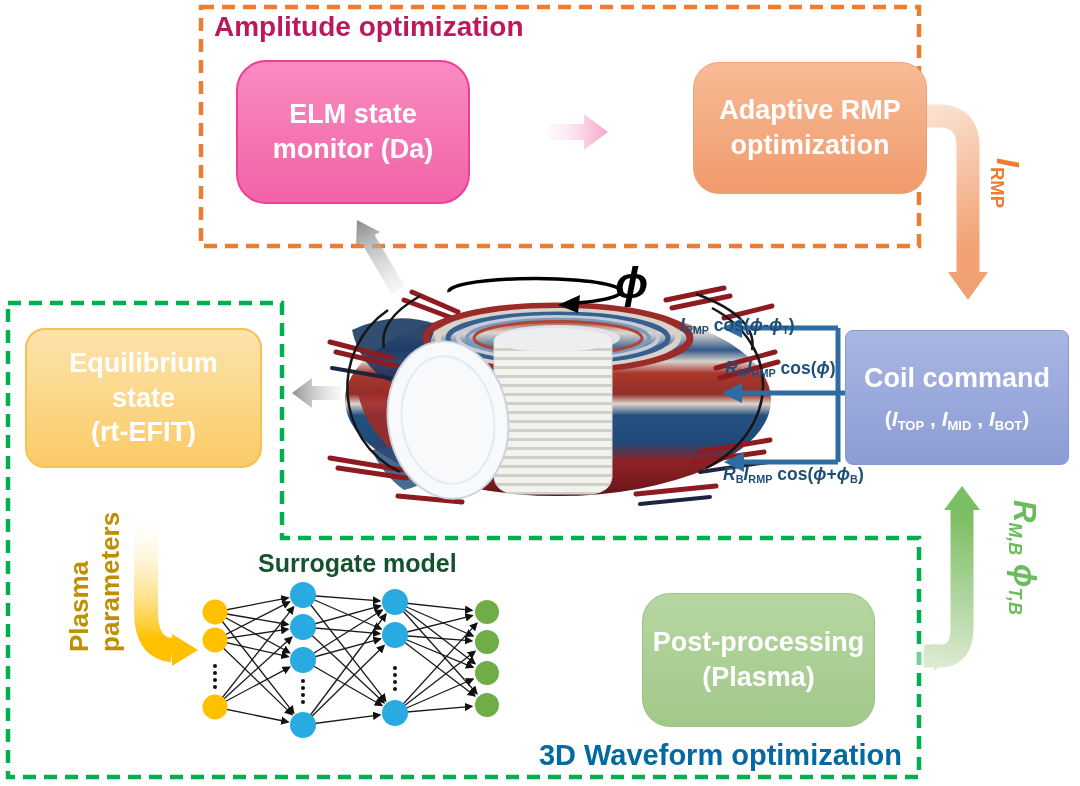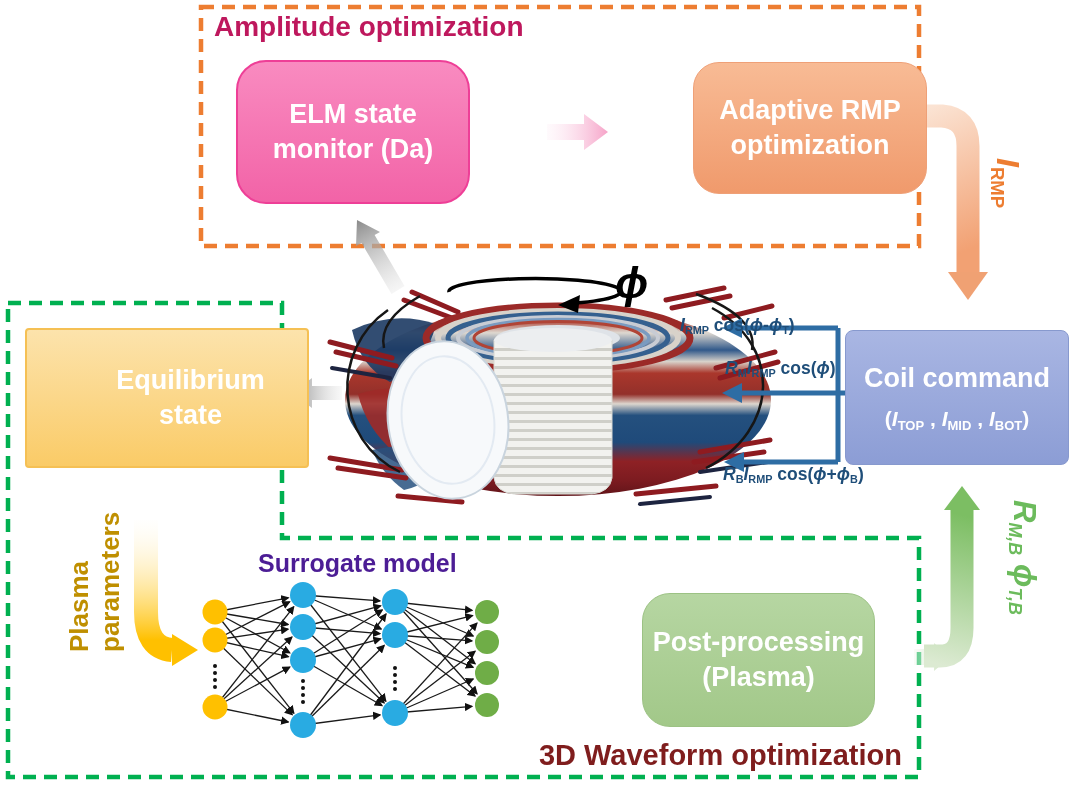--- a/index.html
+++ b/index.html
@@ -16,34 +16,34 @@
   .vlabel{position:absolute;z-index:3;white-space:nowrap;font-weight:bold;}
   .sub{font-size:0.58em;vertical-align:-0.3em;}
   #amp-title{left:214px;top:11px;font-size:28px;color:#be185d;}
   #elm-box{left:236px;top:60px;width:230px;height:140px;border-radius:30px;font-size:27px;
            background:linear-gradient(#F98BC0,#F263A7);border:2px solid #EE3F97;}
   #adaptive-box{left:645px;top:62px;width:232px;height:130px;border-radius:26px;font-size:27px;
            background:linear-gradient(#F8BB95,#F09A6C);border:1px solid #EFA077;margin-left:48px;}
   #coil-box{left:845px;top:330px;width:222px;height:133px;border-radius:8px;font-size:27px;
            background:linear-gradient(#A9B6E3,#8C9DD5);border:1px solid #8799CE;}
   #coil-box .coil2{font-size:21px;margin-top:10px;}
-  #equil-box{left:25px;top:328px;width:233px;height:136px;border-radius:4px;font-size:27px;
-           background:linear-gradient(#FCE3AC,#FACB67);border:2px solid #F5C054;padding-left:47px;}
+  #equil-box{left:25px;top:328px;width:233px;height:136px;border-radius:20px;font-size:27px;
+           background:linear-gradient(#FCE3AC,#FACB67);border:2px solid #F5C054;}
   #post-box{left:642px;top:593px;width:231px;height:132px;border-radius:28px;font-size:27px;
            background:linear-gradient(#B6D6A2,#A2C889);border:1px solid #9CC284;text-align:right;}
   #irmp-label{left:1026px;top:158px;transform:rotate(90deg);transform-origin:0 0;
            color:#ED7D31;font-size:32px;}
   #rmb-label{left:1042px;top:500px;transform:rotate(90deg);transform-origin:0 0;
            color:#6CBB5C;font-size:31px;}
   #plasma-label{left:64px;top:652px;transform:rotate(-90deg);transform-origin:0 0;
            color:#BF8F00;font-size:26px;line-height:1.18;}
   #phi-label{left:615px;top:258px;z-index:3;font-size:44px;color:#000;font-style:italic;font-weight:600;}
-  #surrogate-title{left:258px;top:549px;font-size:25px;font-weight:bold;color:#4c1d95;}
+  #surrogate-title{left:258px;top:549px;font-size:25px;font-weight:bold;color:#14532d;}
   #waveform-title{left:520px;top:739px;width:382px;text-align:right;font-size:29px;
-           font-weight:bold;color:#7f1d1d;}
+           font-weight:bold;color:#0369a1;}
   #eq-top{left:680px;top:291px;margin-top:24px;}
   #eq-mid{left:725px;top:358px;}
   #eq-bot{left:723px;top:464px;}
 </style>
 </head>
 <body>
 
 <div id="canvas">
 
   <svg class="layer" width="1080" height="786" viewBox="0 0 1080 786">
@@ -290,20 +290,21 @@
   </div>
 
   <div class="box" id="coil-box">
     <div>Coil command</div>
     <div class="coil2"><span>(</span><span class="it">I</span><span class="sub">TOP</span><span> , </span><span class="it">I</span><span class="sub">MID</span><span> , </span><span class="it">I</span><span class="sub">BOT</span><span>)</span></div>
   </div>
 
   <div class="box" id="equil-box">
     <div>Equilibrium</div>
     <div>state</div>
+    <div>(rt-EFIT)</div>
   </div>
 
   <div class="box" id="post-box">
     <div>Post-processing</div>
     <div>(Plasma)</div>
   </div>
 
   <div class="eq" id="eq-top"><span class="it">I</span><span class="sub">RMP</span><span> cos(</span><span class="it">ϕ</span><span>-</span><span class="it">ϕ</span><span class="sub">T</span><span>)</span></div>
   <div class="eq" id="eq-mid"><span class="it">R</span><span class="sub">M</span><span class="it">I</span><span class="sub">RMP</span><span> cos(</span><span class="it">ϕ</span><span>)</span></div>
   <div class="eq" id="eq-bot"><span class="it">R</span><span class="sub">B</span><span class="it">I</span><span class="sub">RMP</span><span> cos(</span><span class="it">ϕ</span><span>+</span><span class="it">ϕ</span><span class="sub">B</span><span>)</span></div>

